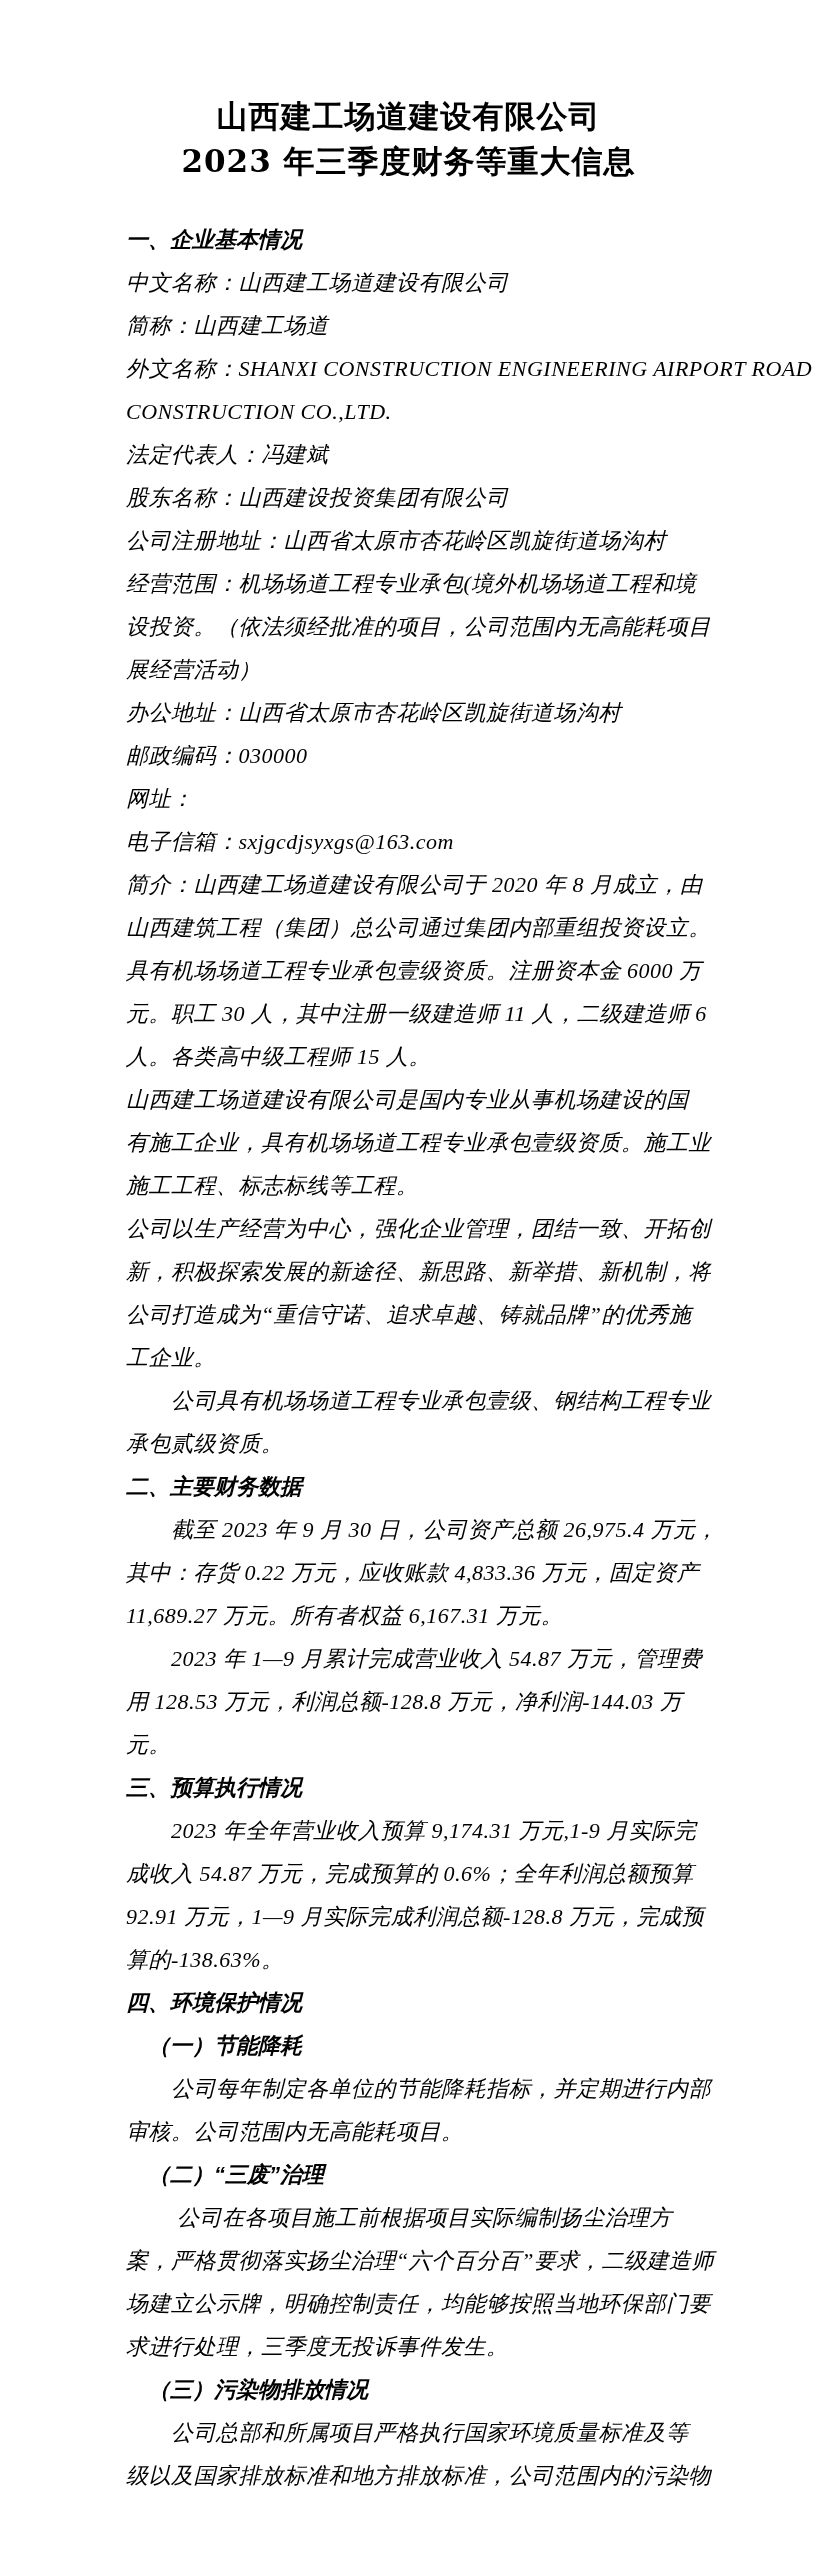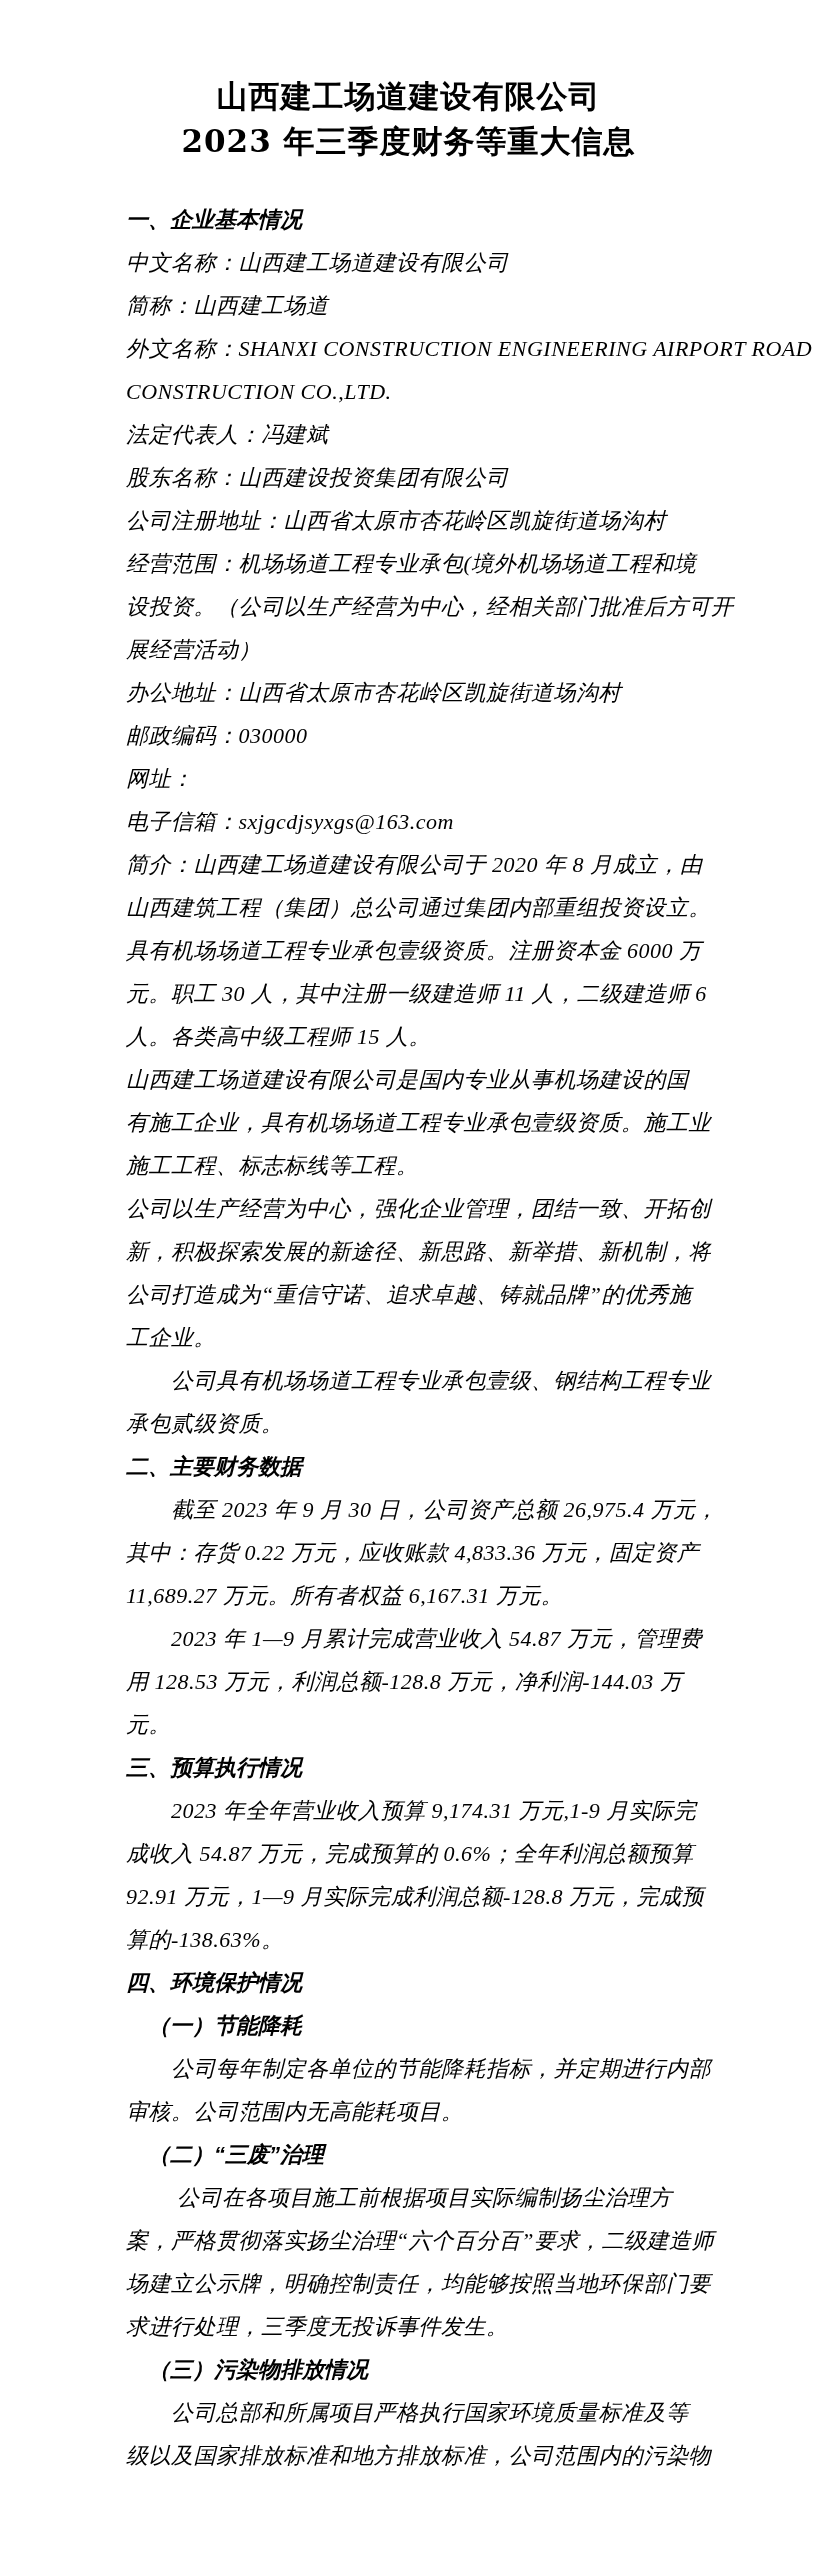--- a/index.html
+++ b/index.html
@@ -8,21 +8,21 @@
     position:relative;
     width:817px;
     height:2934px;
     margin:0 auto;
     background:#ffffff;
     color:#000000;
     overflow:hidden;
     font-family:"Liberation Serif","DejaVu Serif",serif;
   }
   .title-block{
-    padding-top:74px;
+    padding-top:94px;
     text-align:center;
   }
   .title-line{
     font-family:"DejaVu Serif","Liberation Serif",serif;
     font-weight:bold;
     font-size:31px;
     line-height:45px;
     letter-spacing:1px;
     white-space:nowrap;
   }
@@ -58,21 +58,21 @@
   <div class="body-block">
     <div class="ln hd">一、企业基本情况</div>
     <div class="ln">中文名称：山西建工场道建设有限公司</div>
     <div class="ln">简称：山西建工场道</div>
     <div class="ln">外文名称：SHANXI CONSTRUCTION ENGINEERING AIRPORT ROAD</div>
     <div class="ln">CONSTRUCTION  CO.,LTD.</div>
     <div class="ln">法定代表人：冯建斌</div>
     <div class="ln">股东名称：山西建设投资集团有限公司</div>
     <div class="ln">公司注册地址：山西省太原市杏花岭区凯旋街道场沟村</div>
     <div class="ln">经营范围：机场场道工程专业承包(境外机场场道工程和境</div>
-    <div class="ln">设投资。（公司以生产经营为中心，经相关部门批准后方可开</div>
+    <div class="ln">设投资。（依法须经批准的项目，公司范围内无高能耗项目</div>
     <div class="ln">展经营活动）</div>
     <div class="ln">办公地址：山西省太原市杏花岭区凯旋街道场沟村</div>
     <div class="ln">邮政编码：030000</div>
     <div class="ln">网址：</div>
     <div class="ln">电子信箱：sxjgcdjsyxgs@163.com</div>
     <div class="ln">简介：山西建工场道建设有限公司于 2020 年 8 月成立，由</div>
     <div class="ln">山西建筑工程（集团）总公司通过集团内部重组投资设立。</div>
     <div class="ln">具有机场场道工程专业承包壹级资质。注册资本金 6000 万</div>
     <div class="ln">元。职工 30 人，其中注册一级建造师 11 人，二级建造师 6</div>
     <div class="ln">人。各类高中级工程师 15 人。</div>

